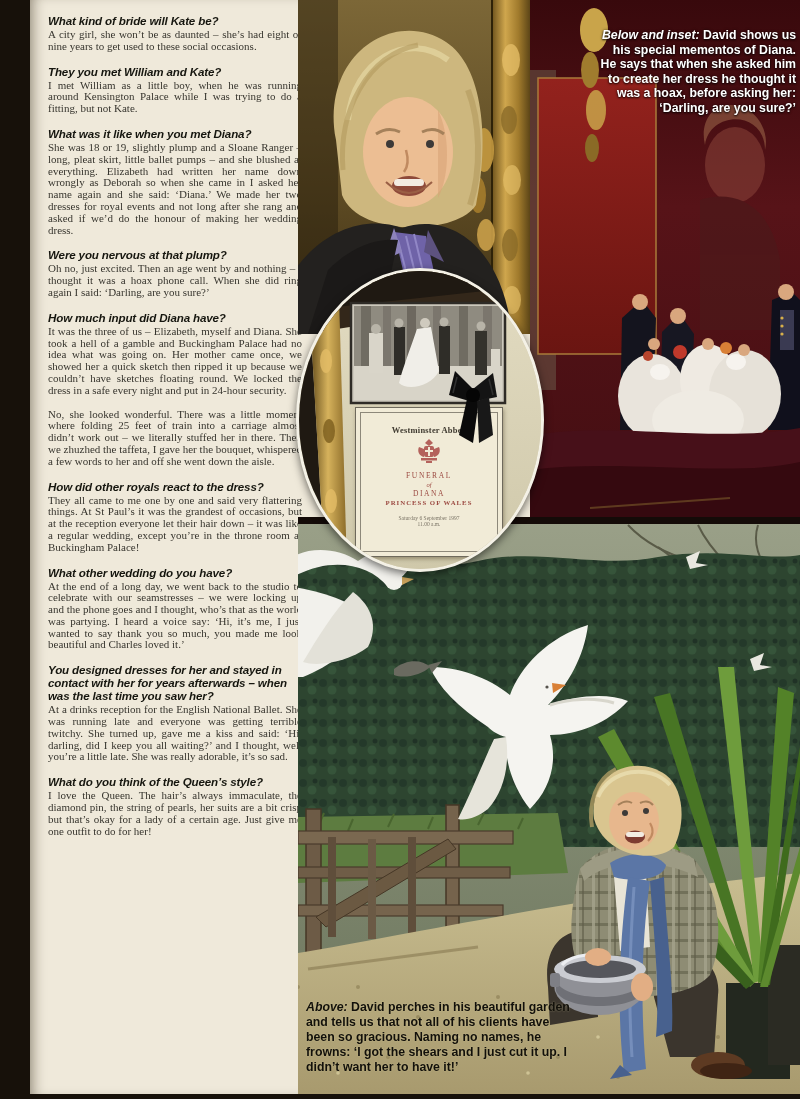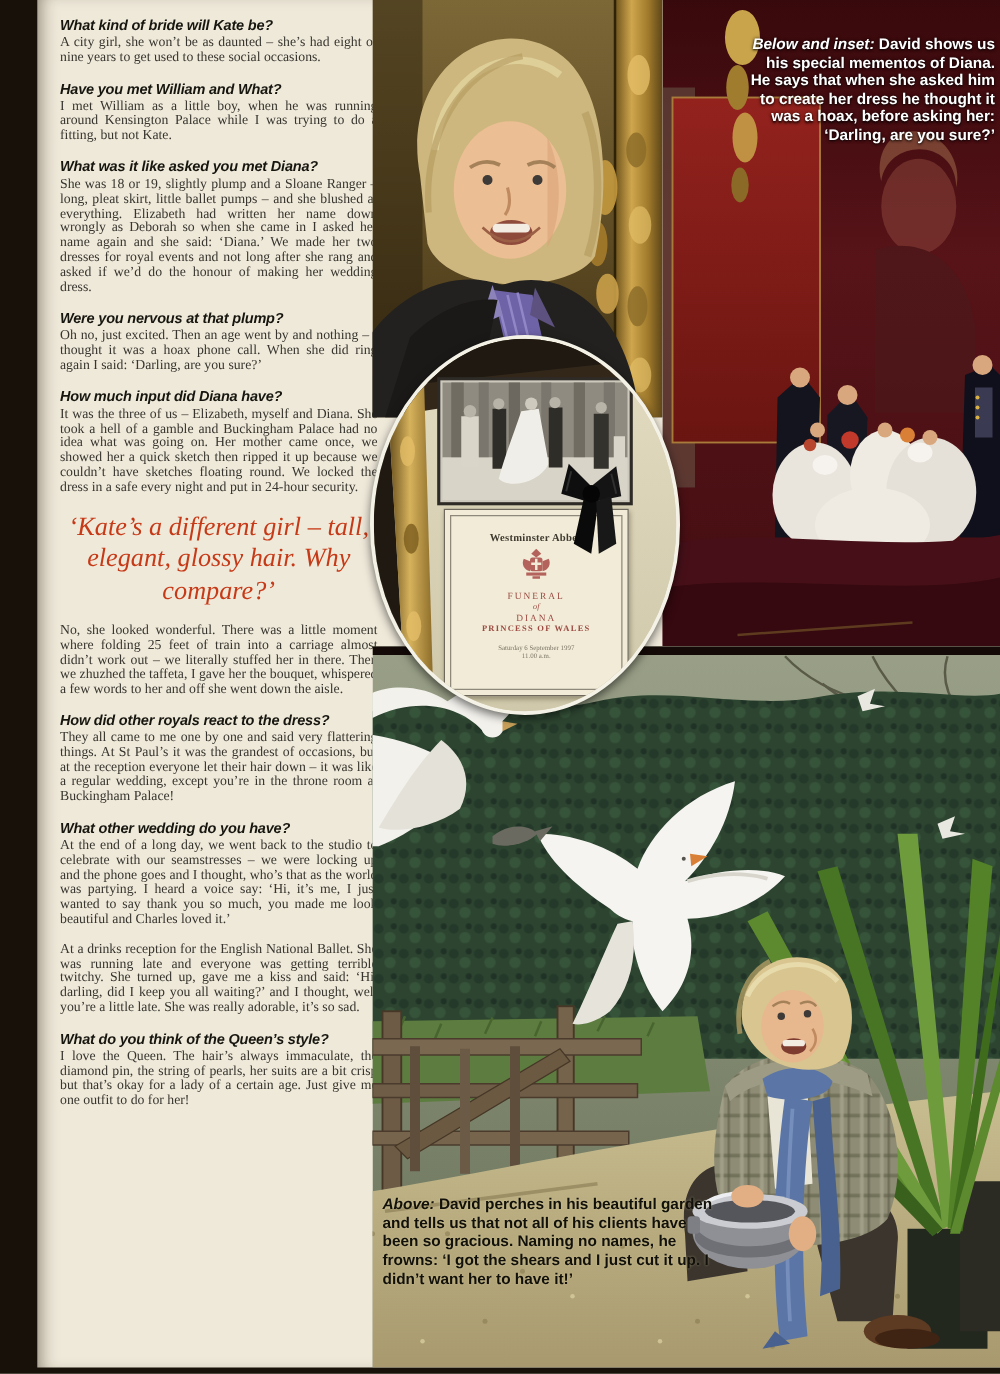--- a/index.html
+++ b/index.html
@@ -67,67 +67,67 @@
   #ribbon{position:absolute;left:148px;top:98px;width:52px;height:84px;z-index:4;}
   
   .caption{position:absolute;z-index:5;font-weight:bold;}
   #cap-top{
     left:598px;top:4px;width:198px;text-align:right;color:#ffffff;
     font-size:12.3px;line-height:14.6px;
     text-shadow:0 1px 2px rgba(0,0,0,.85),0 0 3px rgba(0,0,0,.6);
     margin-top:24px;
   }
   #cap-bottom{
-    left:306px;top:956px;width:266px;text-align:left;color:#12100a;
+    left:306px;top:1000px;width:266px;text-align:left;color:#12100a;
     font-size:12.3px;line-height:15px;
     text-shadow:0 0 2px rgba(225,215,170,.5);
   }
   .cap-lead{font-style:italic;}
 </style>
 </head>
 <body>
 
 <div class="paper">
   <div class="column">
 
     <div class="qa">
       <p class="q">What kind of bride will Kate be?</p>
       <p class="a">A city girl, she won’t be as daunted – she’s had eight or nine years to get used to these social occasions.</p>
     </div>
     <div class="qa">
-      <p class="q">Have you met William and What?</p>
+      <p class="q">They you met William and Kate?</p>
       <p class="a">I met William as a little boy, when he was running around Kensington Palace while I was trying to do a fitting, but not Kate.</p>
     </div>
     <div class="qa">
-      <p class="q">What was it like asked you met Diana?</p>
+      <p class="q">What was it like when you met Diana?</p>
       <p class="a">She was 18 or 19, slightly plump and a Sloane Ranger – long, pleat skirt, little ballet pumps – and she blushed at everything. Elizabeth had written her name down wrongly as Deborah so when she came in I asked her name again and she said: ‘Diana.’ We made her two dresses for royal events and not long after she rang and asked if we’d do the honour of making her wedding dress.</p>
     </div>
     <div class="qa">
       <p class="q">Were you nervous at that plump?</p>
       <p class="a">Oh no, just excited. Then an age went by and nothing – I thought it was a hoax phone call. When she did ring again I said: ‘Darling, are you sure?’</p>
     </div>
     <div class="qa">
       <p class="q">How much input did Diana have?</p>
       <p class="a">It was the three of us – Elizabeth, myself and Diana. She took a hell of a gamble and Buckingham Palace had no idea what was going on. Her mother came once, we showed her a quick sketch then ripped it up because we couldn’t have sketches floating round. We locked the dress in a safe every night and put in 24-hour security.</p>
     </div>
 
-    <div class="pullquote">‘Kate’s a different girl – tall, elegant, glossy hair. Why compare?’</div>
 
     <div class="qa">
       <p class="a">No, she looked wonderful. There was a little moment where folding 25 feet of train into a carriage almost didn’t work out – we literally stuffed her in there. Then we zhuzhed the taffeta, I gave her the bouquet, whispered a few words to her and off she went down the aisle.</p>
     </div>
     <div class="qa">
       <p class="q">How did other royals react to the dress?</p>
       <p class="a">They all came to me one by one and said very flattering things. At St Paul’s it was the grandest of occasions, but at the reception everyone let their hair down – it was like a regular wedding, except you’re in the throne room at Buckingham Palace!</p>
     </div>
     <div class="qa">
       <p class="q">What other wedding do you have?</p>
       <p class="a">At the end of a long day, we went back to the studio to celebrate with our seamstresses – we were locking up and the phone goes and I thought, who’s that as the world was partying. I heard a voice say: ‘Hi, it’s me, I just wanted to say thank you so much, you made me look beautiful and Charles loved it.’</p>
     </div>
     <div class="qa">
+      <p class="q">You designed dresses for her and stayed in contact with her for years afterwards – when was the last time you saw her?</p>
       <p class="a">At a drinks reception for the English National Ballet. She was running late and everyone was getting terrible twitchy. She turned up, gave me a kiss and said: ‘Hi, darling, did I keep you all waiting?’ and I thought, well you’re a little late. She was really adorable, it’s so sad.</p>
     </div>
     <div class="qa">
       <p class="q">What do you think of the Queen’s style?</p>
       <p class="a">I love the Queen. The hair’s always immaculate, the diamond pin, the string of pearls, her suits are a bit crisp but that’s okay for a lady of a certain age. Just give me one outfit to do for her!</p>
     </div>
 
   </div>
 </div>
 

